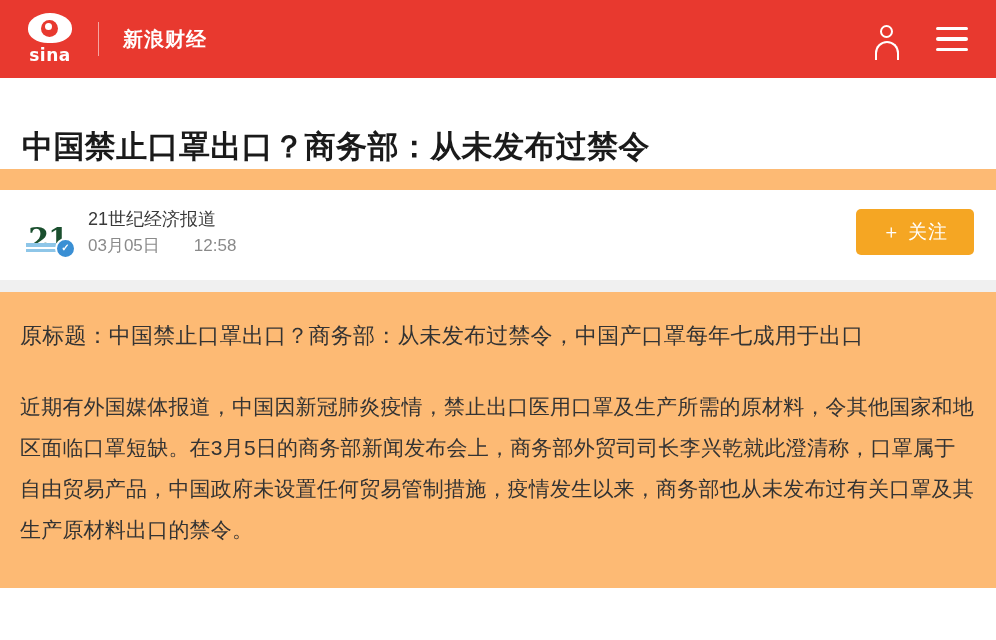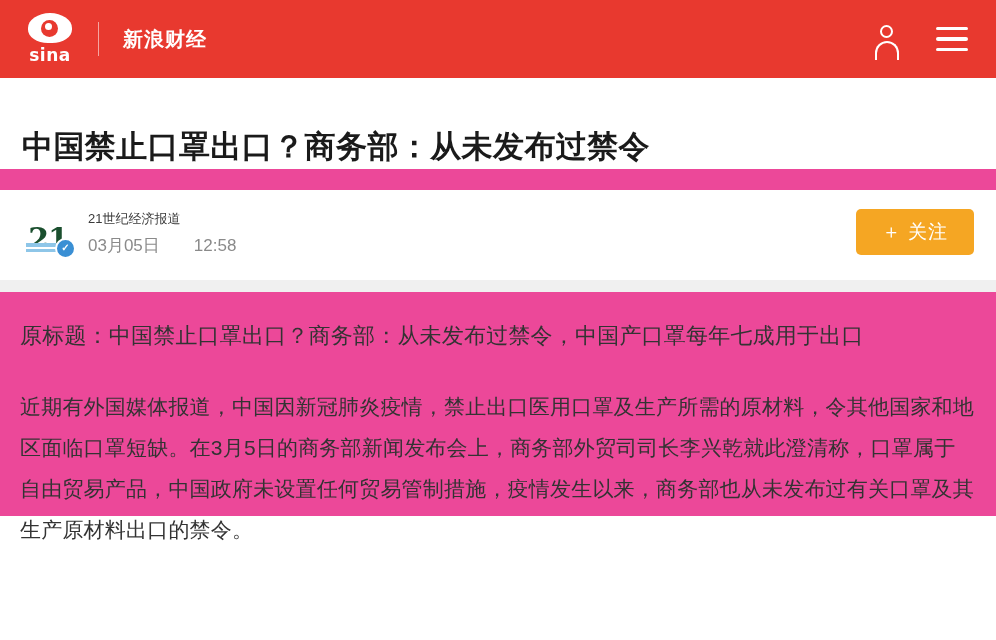--- a/index.html
+++ b/index.html
@@ -9,22 +9,22 @@
   body {
     width: 996px;
     height: 640px;
     background: #ffffff;
     font-family: "Liberation Sans", sans-serif;
     overflow: hidden;
   }
   .page {
     position: relative;
     width: 996px;
-    height: 516px;
-    background: #ec4899;
+    height: 588px;
+    background: #fdba74;
   }
 
   
   .topbar {
     position: relative;
     height: 78px;
     background: #e8392f;
     display: flex;
     align-items: center;
     padding: 0 22px;
@@ -219,21 +219,21 @@
     text-align: center;
     font-weight: bold;
   }
   .source-text {
     display: flex;
     flex-direction: column;
     justify-content: center;
     gap: 6px;
   }
   .source-name {
-    font-size: 13px;
+    font-size: 18px;
     color: #3a3a3a;
     line-height: 22px;
   }
   .source-meta {
     font-size: 17px;
     color: #8a8a8a;
     line-height: 20px;
     display: flex;
     gap: 34px;
   }

